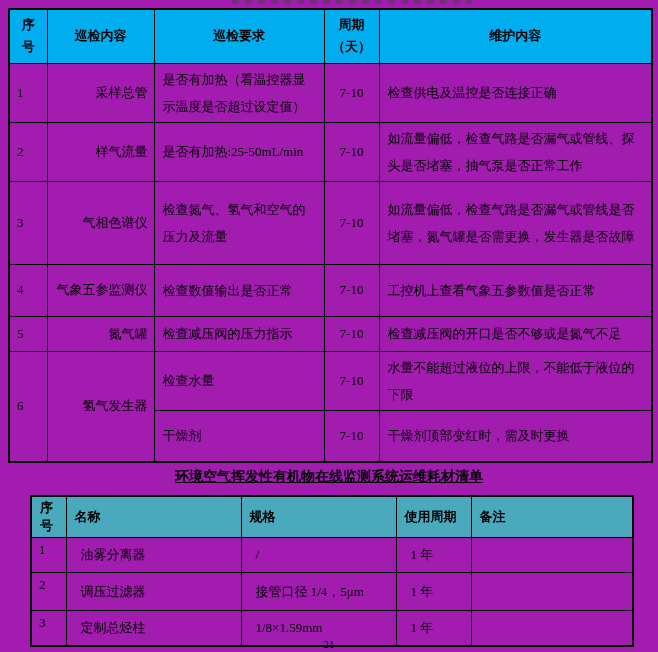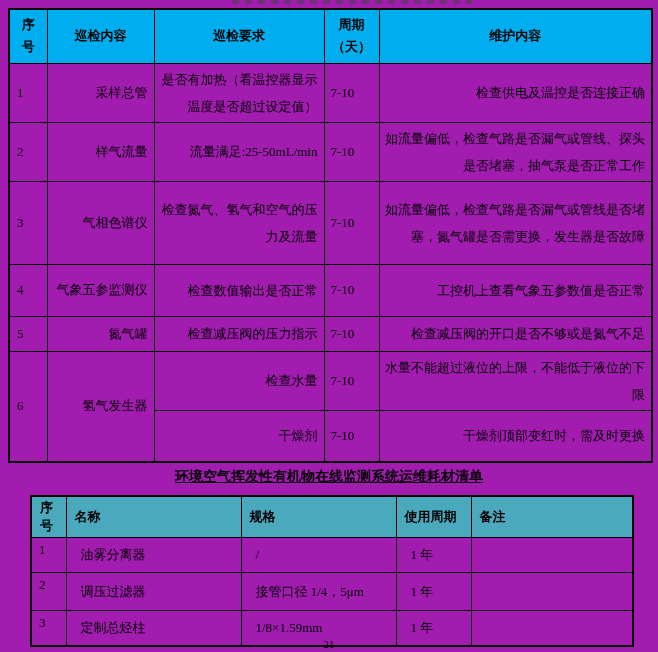--- a/index.html
+++ b/index.html
@@ -30,22 +30,22 @@
   
   #t1{position:absolute;left:8px;top:8px;width:643px;border:2px solid #000;}
   #t1 th{
     background:#00AEEF;
     font-family:"Liberation Sans","DejaVu Sans",sans-serif;
     font-weight:bold;text-align:center;
     line-height:22px;
   }
   #t1 .seq{text-align:left;padding-left:7px;}
   #t1 .content{text-align:right;line-height:26px;}
-  #t1 .req,#t1 .maint{text-align:right;line-height:27px;padding-left:0;padding-right:6px;}
-  #t1 .period{}
+  #t1 .req,#t1 .maint{text-align:left;line-height:27px;padding-left:8px;padding-right:6px;}
+  #t1 .period{text-align:center;}
   
   #t2-title{
     position:absolute;top:468px;left:0;width:658px;
     text-align:center;
     font-family:"Liberation Sans","DejaVu Sans",sans-serif;
     font-weight:bold;font-size:14px;text-decoration:underline;
   }
   #t2{position:absolute;left:30px;top:495px;width:602px;border:2px solid #000;}
   #t2 th{
     background:#4AA9BD;
@@ -90,21 +90,21 @@
     <tr style="height:57px;">
       <td class="seq">1</td>
       <td class="content">采样总管</td>
       <td class="req">是否有加热（看温控器显示温度是否超过设定值）</td>
       <td class="period">7-10</td>
       <td class="maint">检查供电及温控是否连接正确</td>
     </tr>
     <tr style="height:57px;">
       <td class="seq">2</td>
       <td class="content">样气流量</td>
-      <td class="req">流量满足:25-50mL/min</td>
+      <td class="req">是否有加热:25-50mL/min</td>
       <td class="period">7-10</td>
       <td class="maint">如流量偏低，检查气路是否漏气或管线、探头是否堵塞，抽气泵是否正常工作</td>
     </tr>
     <tr style="height:83px;">
       <td class="seq">3</td>
       <td class="content">气相色谱仪</td>
       <td class="req">检查氮气、氢气和空气的压力及流量</td>
       <td class="period">7-10</td>
       <td class="maint">如流量偏低，检查气路是否漏气或管线是否堵塞，氮气罐是否需更换，发生器是否故障</td>
     </tr>

